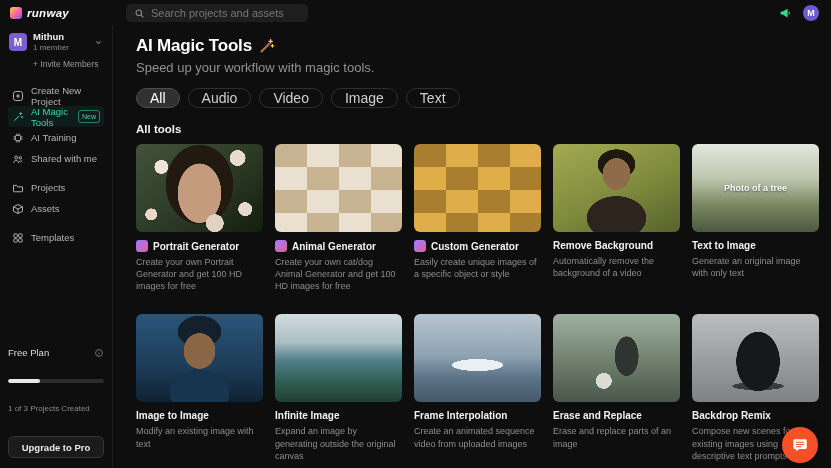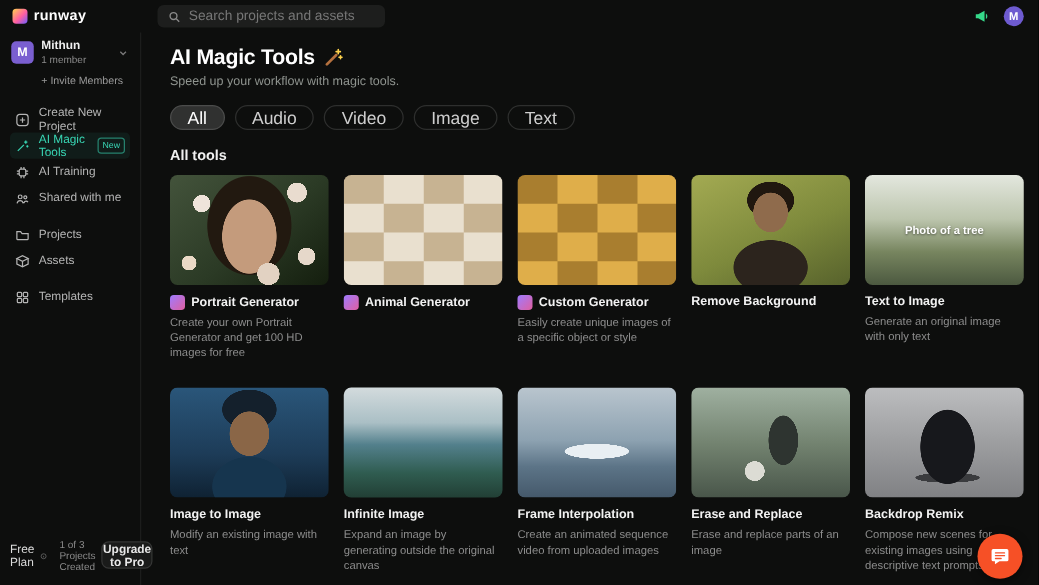--- a/index.html
+++ b/index.html
@@ -7,21 +7,21 @@
   .app {
     position:relative; width:831px; height:468px; overflow:hidden;
     background:#0d0e0d; color:#e8e8e8;
     font-family:"Liberation Sans", sans-serif;
   }
   
   .topbar { display:flex; align-items:center; height:26px; padding:0 12px 0 10px; }
   .logo { display:flex; align-items:center; gap:5px; width:103px; cursor:pointer; }
   .logo-mark { width:12px; height:12px; border-radius:3px;
     background:linear-gradient(135deg,#ffd34d,#ff5fa2 55%,#6a5cff); }
-  .logo-text { font-size:11.5px; font-weight:700; color:#fff; letter-spacing:.3px; }
+  .logo-text { font-size:11.5px; font-weight:700; color:#fff; letter-spacing:.3px;font-style:italic; }
   .search { display:flex; align-items:center; gap:6px; width:182px; height:18px;
     background:#1d1e1d; border-radius:5px; padding:0 8px; margin-left:13px; }
   .search svg { flex:0 0 auto; }
   .search input { background:transparent; border:0; outline:0; color:#cfcfcf;
     font-size:11px; width:100%; font-family:inherit; }
   .search input::placeholder { color:#777; }
   .top-right { margin-left:auto; display:flex; align-items:center; gap:11px; }
   .announce { display:flex; cursor:pointer; }
   .avatar { width:16px; height:16px; border-radius:50%; background:#6e5bd0; color:#fff;
     font-size:9px; font-weight:700; display:flex; align-items:center; justify-content:center; cursor:pointer; }
@@ -40,32 +40,32 @@
   .ws-chevron { margin-left:auto; color:#7a7a7a; display:flex; }
   .invite { font-size:8.5px; color:#9a9a9a; padding:3px 1px 6px 25px; cursor:pointer; }
   .nav { display:flex; flex-direction:column; margin-top:10px; }
   .nav-item { display:flex; align-items:center; gap:7px; height:21px; padding:0 4px;
     border-radius:4px; font-size:9.5px; color:#b5b5b5; cursor:pointer; }
   .nav-item svg { flex:0 0 auto; }
   .nav-item.active { color:#38d6b4; background:rgba(56,214,180,.07); }
   .group-gap { margin-top:8px; }
   .badge { margin-left:auto; font-size:7px; line-height:1; color:#38d6b4;
     border:1px solid rgba(56,214,180,.55); padding:2px 3px; border-radius:3px; }
-  .plan { margin-top:auto; display:flex; flex-direction:row; gap:5px; }
+  .plan { margin-top:auto; display:flex; flex-direction:column; gap:21px; }
   .plan-row { display:flex; align-items:center; justify-content:space-between;
     font-size:9.5px; color:#dcdcdc; }
   .progress { height:4px; border-radius:2px; background:#2b2c2b; overflow:hidden; }
   .progress-fill { height:100%; background:#e8e8e8; border-radius:2px; }
   .plan-usage { font-size:8px; color:#8a8a8a; }
   .upgrade-btn { height:22px; border-radius:6px; border:1px solid #353635; background:#1a1b1a;
     color:#e8e8e8; font-size:9.5px; font-weight:700; font-family:inherit; cursor:pointer; margin-top:2px; }
   
   .title-row { display:flex; align-items:center; gap:7px; margin-top:4px; }
   .page-title { font-size:17px; font-weight:700; color:#fff; letter-spacing:-.2px; }
-  .subtitle { font-size:10px; color:#8f948f; margin:4px 0 13px; }
+  .subtitle { font-size:13px; color:#8f948f; margin:4px 0 13px; }
   .pills { display:flex; gap:8px; margin-bottom:15px; }
   .pill { height:20px; padding:0 13px; border-radius:10px; border:1px solid #2e2f2e;
     background:transparent; color:#cfcfcf; font-size:14px; display:flex; align-items:center;
     font-family:inherit; cursor:pointer; }
   .pill.active { background:#303130; border-color:#4b4c4b; color:#fff; }
   .section-title { font-size:11.5px; font-weight:700; color:#f0f0f0; margin-bottom:9px; }
   .grid { display:grid; grid-template-columns:repeat(5,1fr); column-gap:12px; row-gap:22px; }
   .card { display:flex; flex-direction:column; cursor:pointer; }
   .thumb { height:88px; border-radius:6px; position:relative; overflow:hidden; background:#222; }
   .thumb-overlay { position:absolute; inset:0; display:flex; align-items:center;
@@ -238,36 +238,38 @@
           </div>
           <div class="card-desc">Create your own Portrait Generator and get 100 HD images for free</div>
         </div>
 
         <div class="card">
           <div class="thumb" style="background:repeating-conic-gradient(#e9e0cf 0% 25%,#c7b392 0% 50%) 0 0/64px 46px"></div>
           <div class="card-title">
             <span class="badge-ic"></span>
             <span>Animal Generator</span>
           </div>
+          <div class="card-desc">Create your own cat/dog Animal Generator and get 100 HD images for free</div>
         </div>
 
         <div class="card">
           <div class="thumb" style="background:repeating-conic-gradient(#dfae4a 0% 25%,#a97e2f 0% 50%) 0 0/64px 46px"></div>
           <div class="card-title">
             <span class="badge-ic"></span>
             <span>Custom Generator</span>
           </div>
           <div class="card-desc">Easily create unique images of a specific object or style</div>
         </div>
 
         <div class="card">
           <div class="thumb" style="background:radial-gradient(14px 16px at 50% 34%,#8f6b4c 98%,transparent),radial-gradient(19px 15px at 50% 23%,#20170f 98%,transparent),radial-gradient(30px 22px at 50% 84%,#2c241d 98%,transparent),linear-gradient(155deg,#a3aa52,#7e8a3c 55%,#57622c)"></div>
           <div class="card-title">
             <span>Remove Background</span>
           </div>
+          <div class="card-desc">Automatically remove the background of a video</div>
         </div>
 
         <div class="card">
           <div class="thumb" style="background:linear-gradient(180deg,#e3e7de 0%,#bcc5ad 40%,#77855f 70%,#4c5940 100%)">
             <span class="thumb-overlay">Photo of a tree</span>
           </div>
           <div class="card-title">
             <span>Text to Image</span>
           </div>
           <div class="card-desc">Generate an original image with only text</div>

